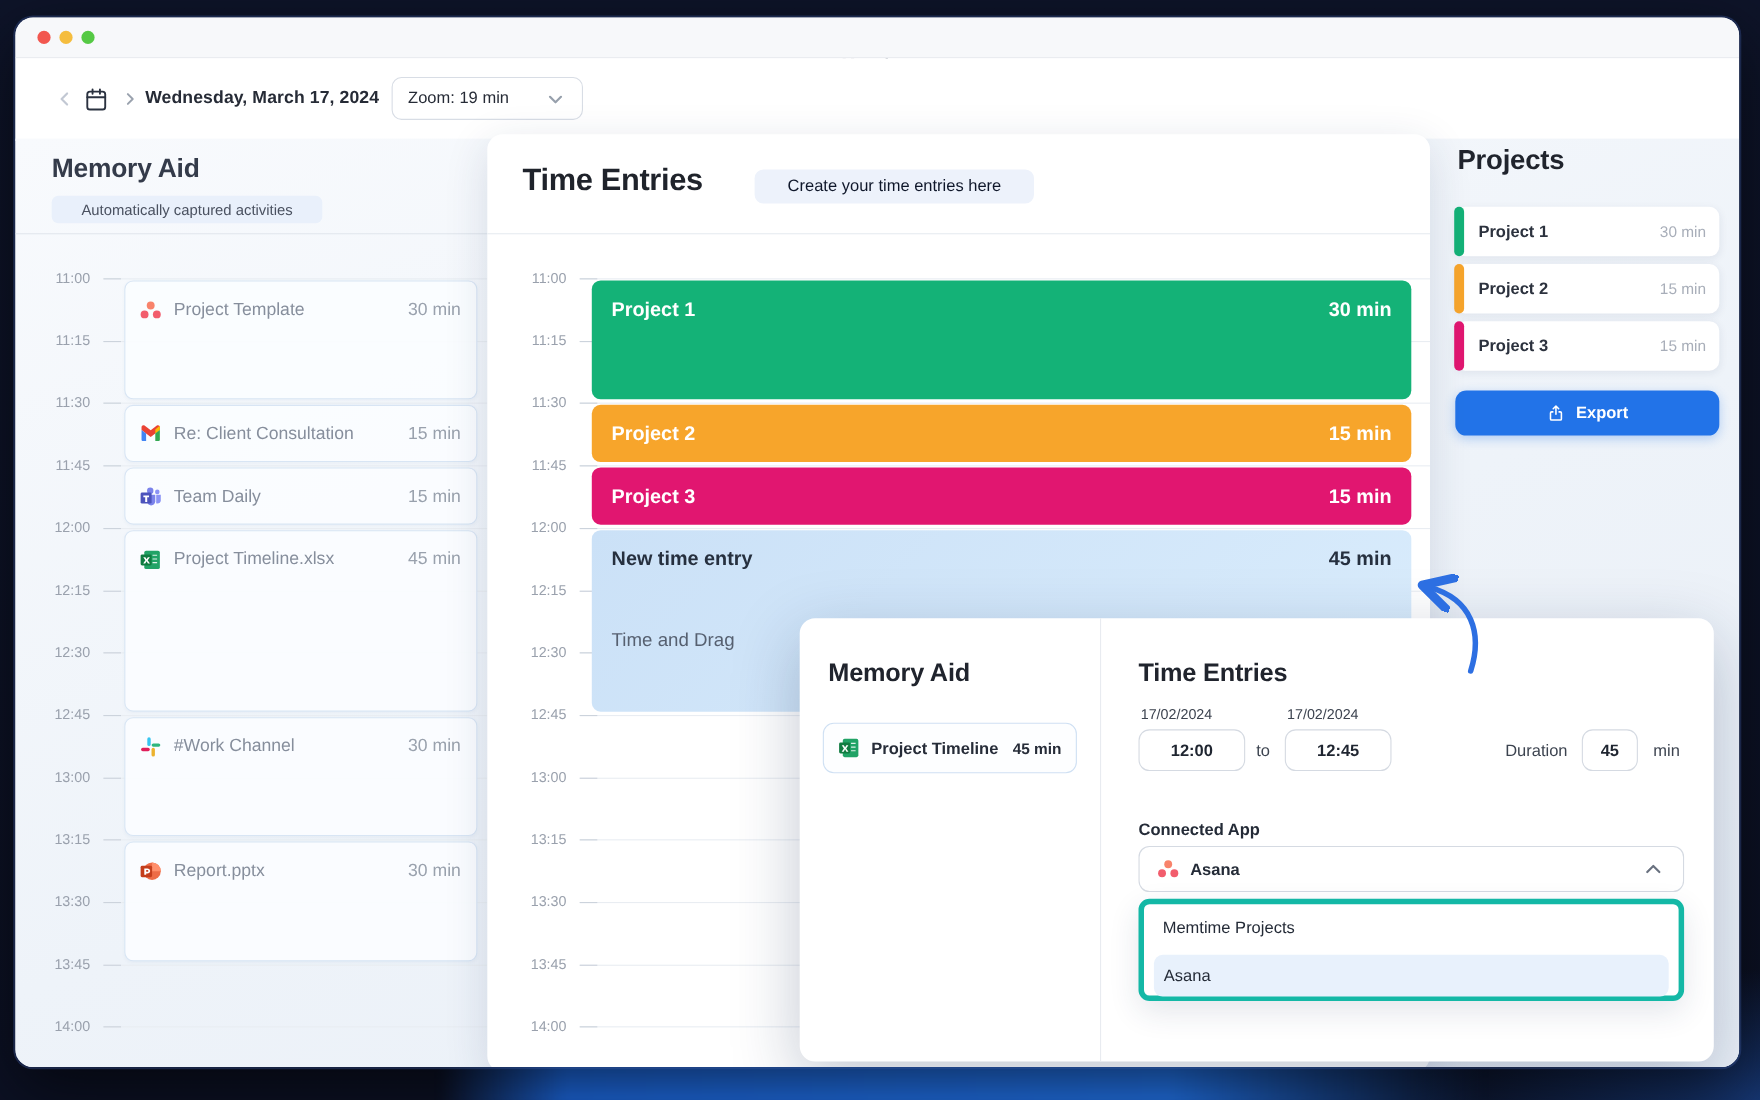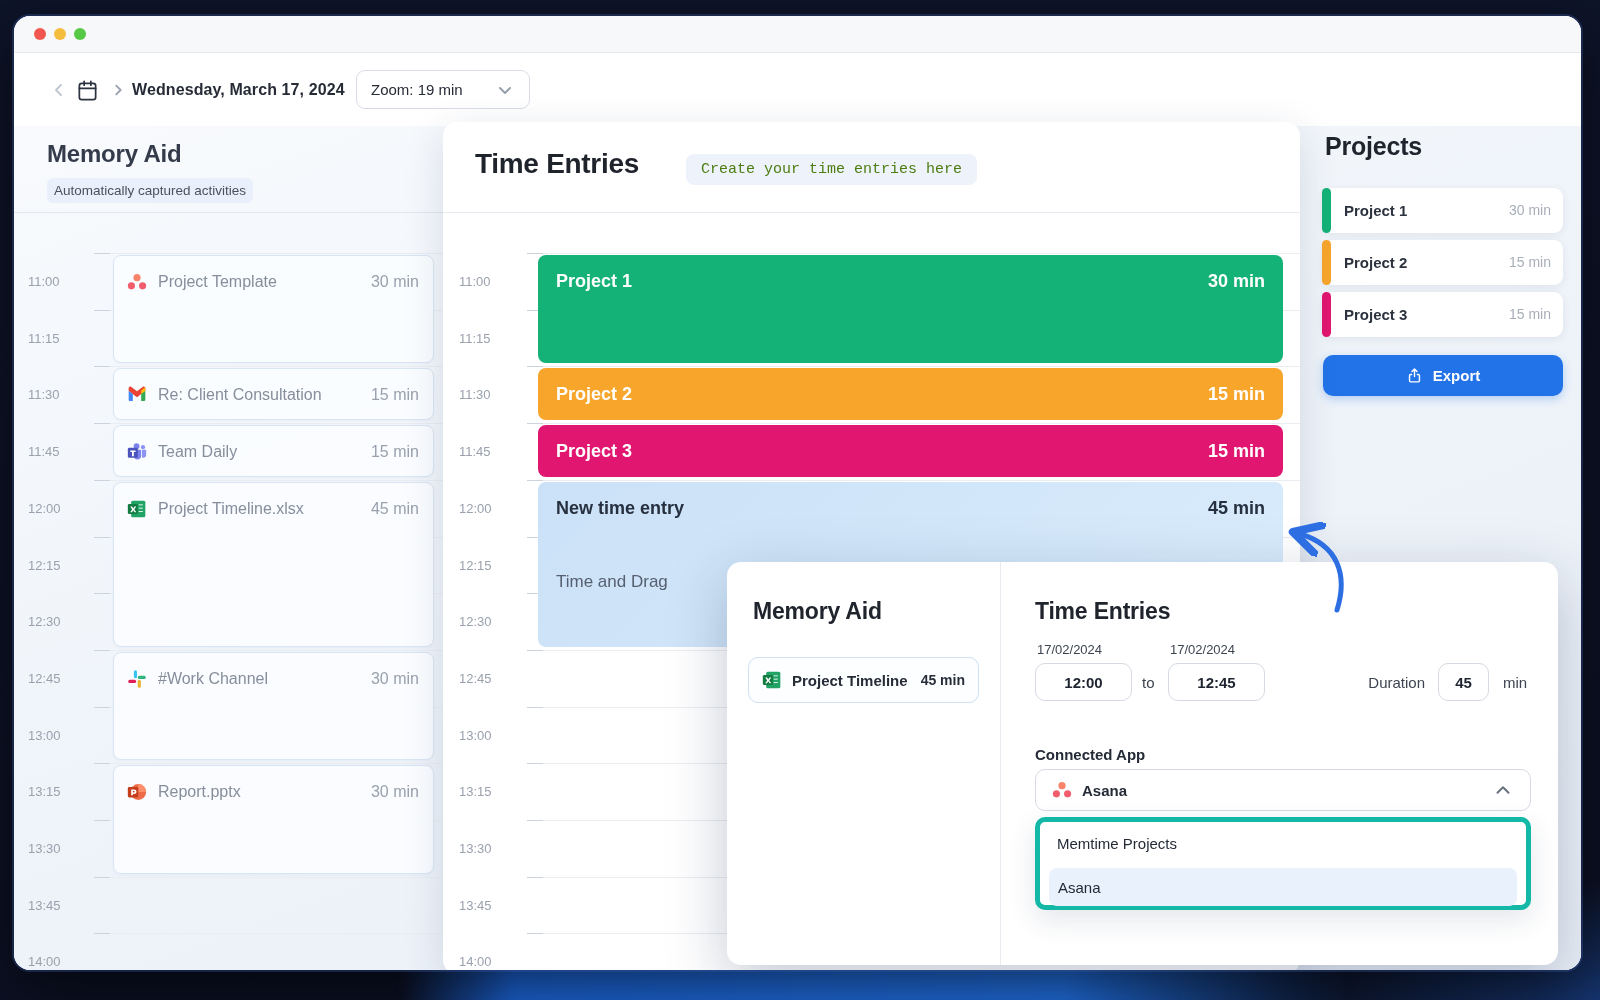--- a/index.html
+++ b/index.html
@@ -25,38 +25,38 @@
   .chev-left{left:36px;color:#c2c8d3}.cal{left:62px}.chev-right{left:96px;color:#9aa2ae}
   .tb-date{left:118px;font-size:16px;font-weight:600;color:#262b36;letter-spacing:.1px;}
   .zoom-select{position:absolute;left:342px;top:17px;width:174px;height:39px;border:1px solid #d8dde5;
     border-radius:9px;display:flex;align-items:center;padding:0 14px;box-sizing:border-box;cursor:pointer;background:#fff;}
   .zoom-select span{font-size:15px;color:#262b36;font-weight:500;}
   .zoom-select .spacer{flex:1}
   
   .content{position:absolute;left:0;top:110px;width:1567px;height:844px;
     background:linear-gradient(160deg,#f8fafd 0%,#eef3f9 55%,#e9eff7 100%);}
   .ma-title{position:absolute;left:33px;top:14px;font-size:24px;font-weight:800;color:#343b4a;letter-spacing:-.2px;}
-  .ma-badge{position:absolute;left:33px;top:52px;height:25px;line-height:25px;padding:0 7px;border-radius:6px;
+  .ma-badge{position:absolute;left:33px;top:52px;height:25px;line-height:25px;padding:0 27px;border-radius:6px;
     background:#e9f0fb;color:#4a5160;font-size:13.5px;}
   .left-divider{position:absolute;left:0;top:86px;width:429px;height:1px;background:#e2e6ed;}
-  .tick-label{position:absolute;font-size:13px;color:#9aa1ad;text-align:left;width:54px;margin-top:29px;}
+  .tick-label{position:absolute;font-size:13px;color:#9aa1ad;text-align:right;width:54px;}
   .tick-line{position:absolute;height:1px;background:#e9edf2;}
   .tick-seg{position:absolute;height:1px;background:#ccd3dc;width:16px;}
   .ma-entry{position:absolute;left:99px;width:321px;box-sizing:border-box;background:rgba(251,253,255,.9);
     border:1.5px solid #d8e5f4;border-radius:8px;cursor:pointer;box-shadow:0 1px 3px rgba(80,110,160,.05);}
   .ma-row{display:flex;align-items:center;height:52px;padding:0 14px 0 13px;gap:11px;}
   .ma-row .lbl{flex:1;font-size:16px;color:#868e9c;white-space:nowrap;overflow:hidden;}
   .ma-row .dur{font-size:16px;color:#99a1ad;}
   .icon20{width:20px;height:20px;display:inline-flex;flex:none;}
   
   .te-card{position:absolute;left:429px;top:-4px;width:857px;height:852px;background:#fff;border-radius:14px;
     box-shadow:0 10px 40px rgba(30,50,90,.14);z-index:2;}
   .te-title{position:absolute;left:32px;top:26px;font-size:28px;font-weight:800;color:#1f232b;letter-spacing:-.3px;}
-  .te-badge{position:absolute;left:243px;top:32px;height:31px;line-height:31px;padding:0 15px;border-radius:8px;
-    background:#edf2fb;color:#4d7c0f;font-size:15px;font-family:Liberation Mono, monospace;}
+  .te-badge{position:absolute;left:243px;top:32px;height:31px;line-height:31px;padding:0 30px;border-radius:8px;
+    background:#edf2fb;color:#0f172a;font-size:15px;}
   .te-divider{position:absolute;left:0;top:90px;width:857px;height:1px;background:#e7ebf1;}
   .te-block{position:absolute;left:95px;width:745px;border-radius:8px;box-sizing:border-box;cursor:pointer;}
   .te-row{display:flex;justify-content:space-between;align-items:center;height:53px;padding:0 18px;}
   .te-row .lbl{font-size:18px;font-weight:700;}
   .te-row .dur{font-size:18px;font-weight:700;}
   .te-block.colored .lbl,.te-block.colored .dur{color:#fff;}
   .te-block.new-entry{background:linear-gradient(135deg,#cbe1f7 0%,#d9ecfc 100%);}
   .te-block.new-entry .lbl,.te-block.new-entry .dur{color:#26303f;}
   .te-hint{position:absolute;left:18px;top:90px;font-size:17px;color:#566070;}
   

